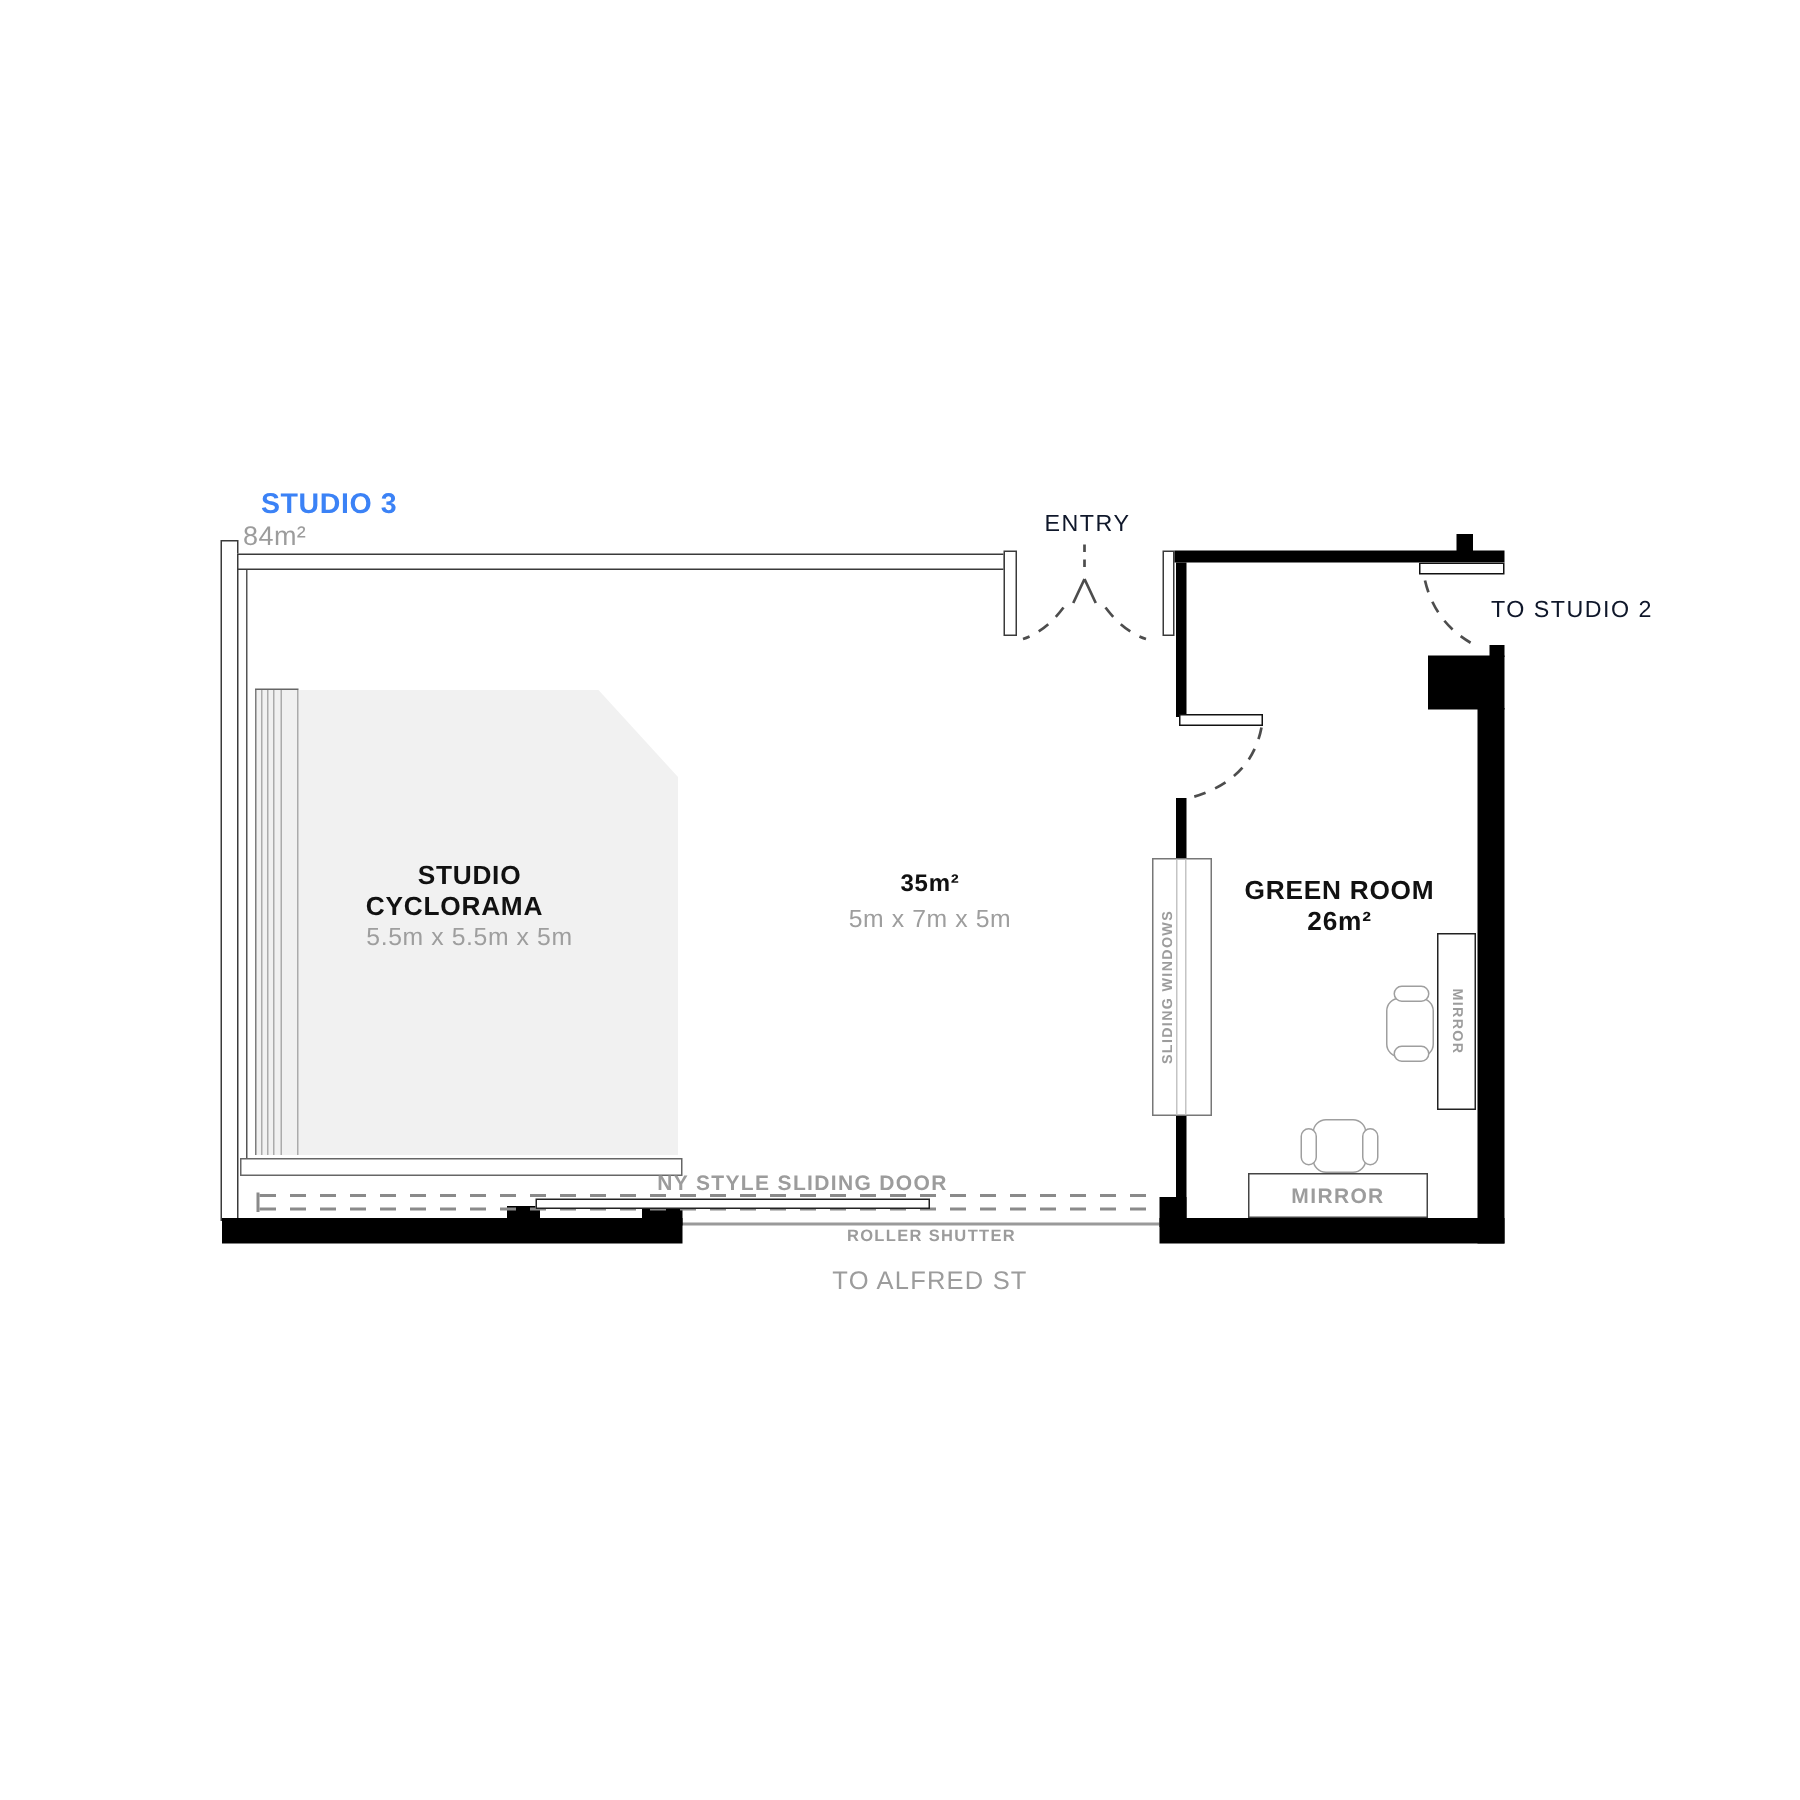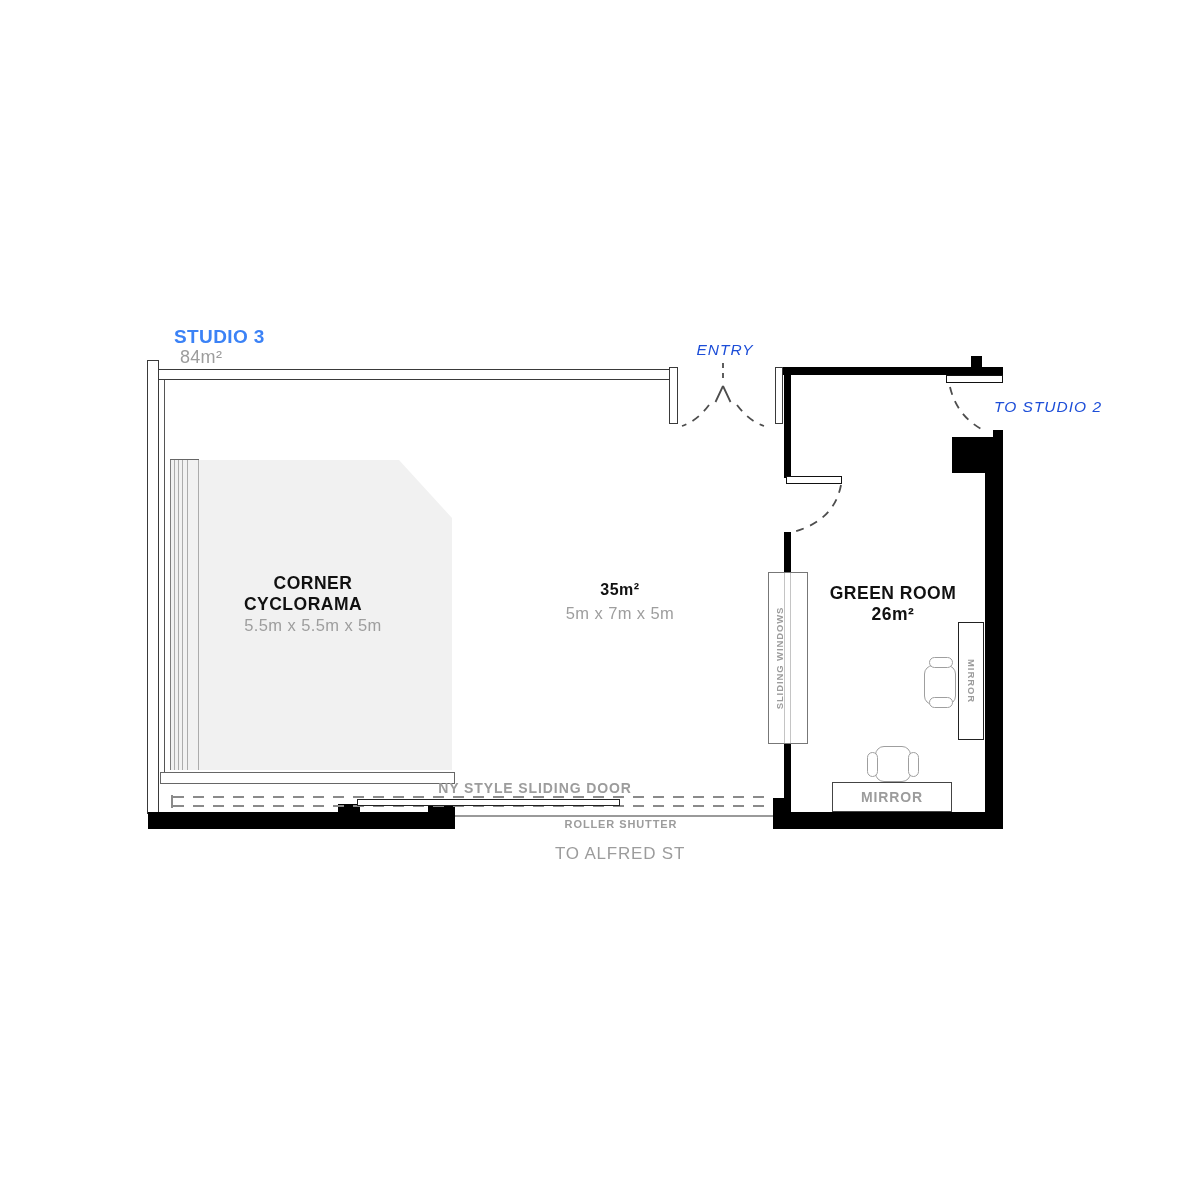--- a/index.html
+++ b/index.html
@@ -17,21 +17,21 @@
   .hatch{position:absolute;top:460px;width:1.2px;height:310px;background:#ababab;}
   
   .dashrow{position:absolute;height:2.4px;
      background:repeating-linear-gradient(90deg,#8a8a8a 0 11px,transparent 11px 20px);}
   
   .t{position:absolute;white-space:nowrap;}
   .t-title{font-size:19px;font-weight:bold;color:#3b82f6;letter-spacing:.4px;}
   .t-sub{font-size:18px;color:#9c9c9c;letter-spacing:.3px;}
   .t-room{font-size:17.5px;font-weight:bold;color:#111;letter-spacing:.5px;transform:translateX(-50%);}
   .t-dims{font-size:16.5px;color:#9e9e9e;letter-spacing:.4px;transform:translateX(-50%);}
-  .t-way{font-size:15.5px;color:#1d4ed8;letter-spacing:1px;font-style:italic;}
+  .t-way{font-size:15.5px;color:#0f172a;letter-spacing:1px;}
   .t-small{font-size:14px;font-weight:bold;color:#9c9c9c;letter-spacing:.9px;}
   .center-x{transform:translateX(-50%);}
   .mirror-box{position:absolute;background:#ffffff;border:1.6px solid #222;box-sizing:border-box;
       display:flex;align-items:center;justify-content:center;}
   .chair-part{position:absolute;background:#ffffff;border:1.5px solid #9f9f9f;box-sizing:border-box;}
   svg{position:absolute;left:0;top:0;pointer-events:none;}
 </style>
 </head>
 <body>
 
@@ -104,26 +104,26 @@
       <path d="M 723 363 L 723 380" stroke-dasharray="5 5"></path>
       <path d="M 715.5 402 L 723 386 M 730.5 402 L 723 386"></path>
       <path d="M 709 405 Q 697 421 682 426" stroke-dasharray="8 7"></path>
       <path d="M 737 405 Q 749 421 764 426" stroke-dasharray="8 7"></path>
       <path d="M 841 485 Q 834 521 793 532" stroke-dasharray="8 7"></path>
       <path d="M 950 387 Q 957 417 985 431" stroke-dasharray="8 7"></path>
     </g>
   </svg>
 
   <div class="t t-title" style="left:174px;top:326px;">STUDIO 3</div>
-  <div class="t t-sub" style="left:180px;top:347px;">84m²</div>
+  <div class="t t-sub" style="left:162px;top:347px;">84m²</div>
 
   <div class="t t-way center-x" style="left:725px;top:341px;">ENTRY</div>
   <div class="t t-way" style="left:994px;top:398px;">TO STUDIO 2</div>
 
-  <div class="t t-room" style="left:313px;top:573px;">CORNER</div>
+  <div class="t t-room" style="left:313px;top:573px;">STUDIO</div>
   <div class="t t-room" style="left:303px;top:594px;">CYCLORAMA</div>
   <div class="t t-dims" style="left:313px;top:616px;">5.5m x 5.5m x 5m</div>
 
   <div class="t t-room" style="left:620px;top:581px;font-size:16px;">35m²</div>
   <div class="t t-dims" style="left:620px;top:604px;">5m x 7m x 5m</div>
 
   <div class="t t-room" style="left:893px;top:583px;">GREEN ROOM</div>
   <div class="t t-room" style="left:893px;top:604px;">26m²</div>
 
   <div class="t t-small center-x" style="left:535px;top:780px;">NY STYLE SLIDING DOOR</div>

